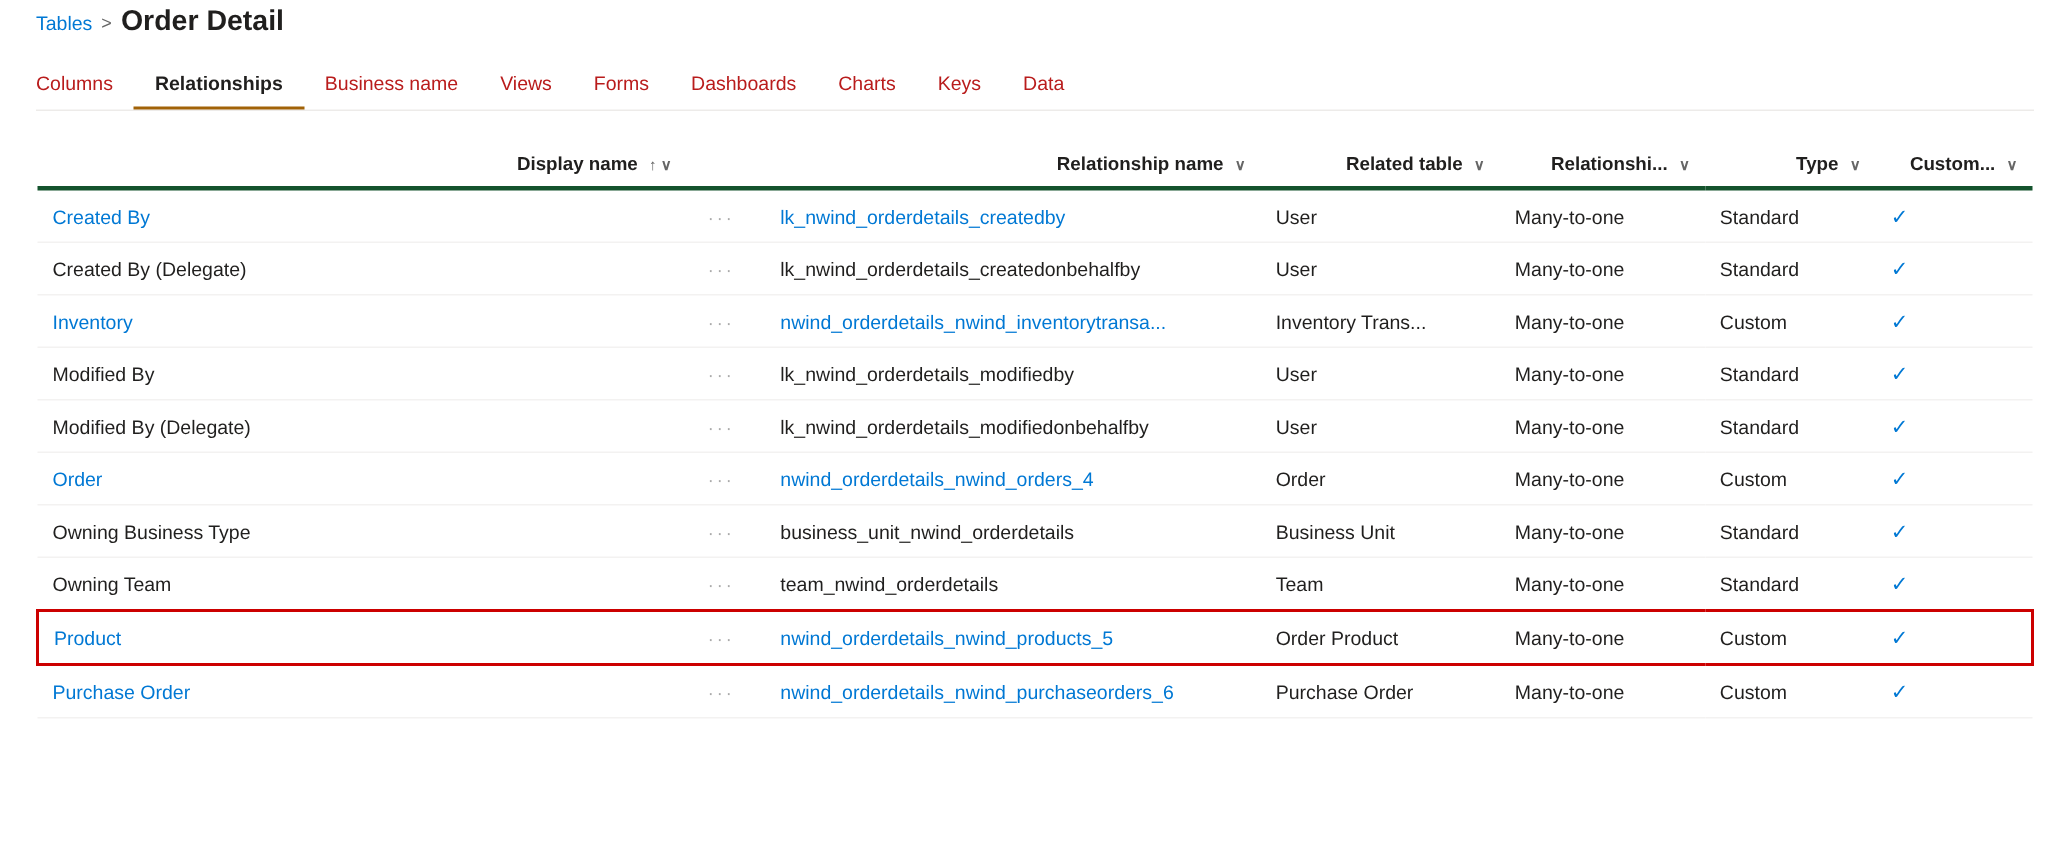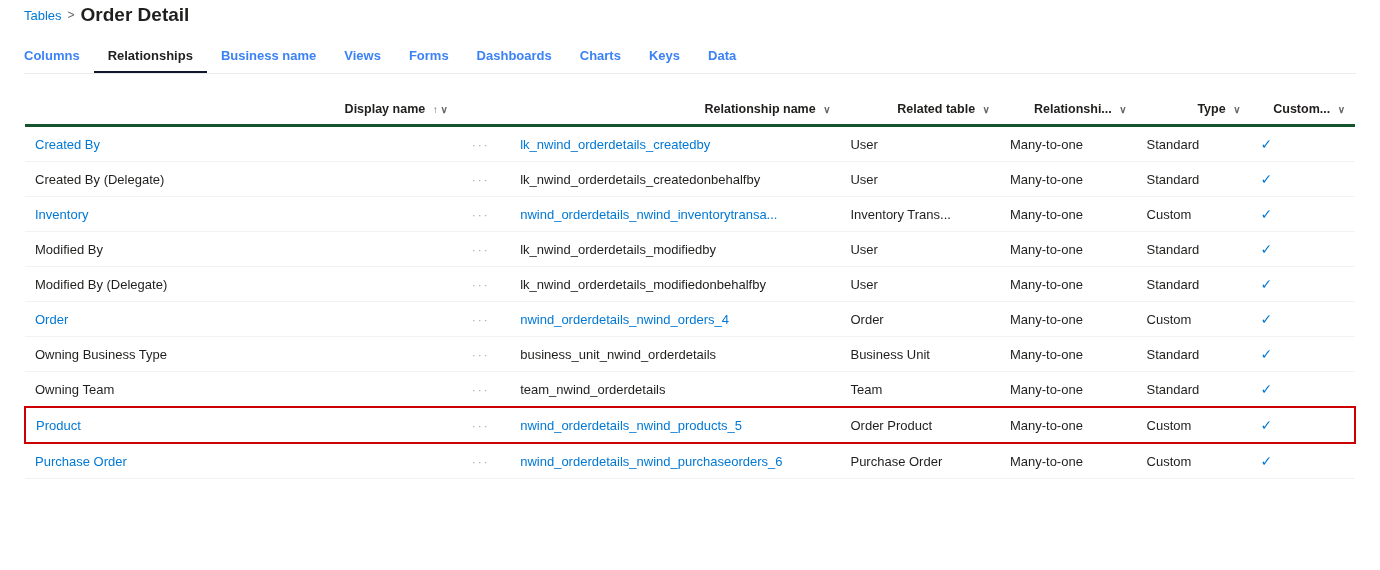--- a/index.html
+++ b/index.html
@@ -38,33 +38,32 @@
     }
     .nav-tabs {
       display: flex;
       border-bottom: 1px solid #edebe9;
       margin-bottom: 20px;
       gap: 0;
     }
     .nav-tab {
       padding: 8px 14px;
       cursor: pointer;
-      color: #3b82f6;
+      color: #b91c1c;
       font-size: 13px;
       border-bottom: 2px solid transparent;
       white-space: nowrap;
-      font-weight: bold;
     }
     .nav-tab:first-child {
       padding-left: 0;
     }
     .nav-tab.active {
       color: #201f1e;
       font-weight: 600;
-      border-bottom: 2px solid #0f172a;
+      border-bottom: 2px solid #a16207;
     }
     .table-wrap {
       width: 100%;
     }
     .col-table {
       width: 100%;
       border-collapse: collapse;
     }
     .col-table thead tr th {
       padding: 8px 10px;

